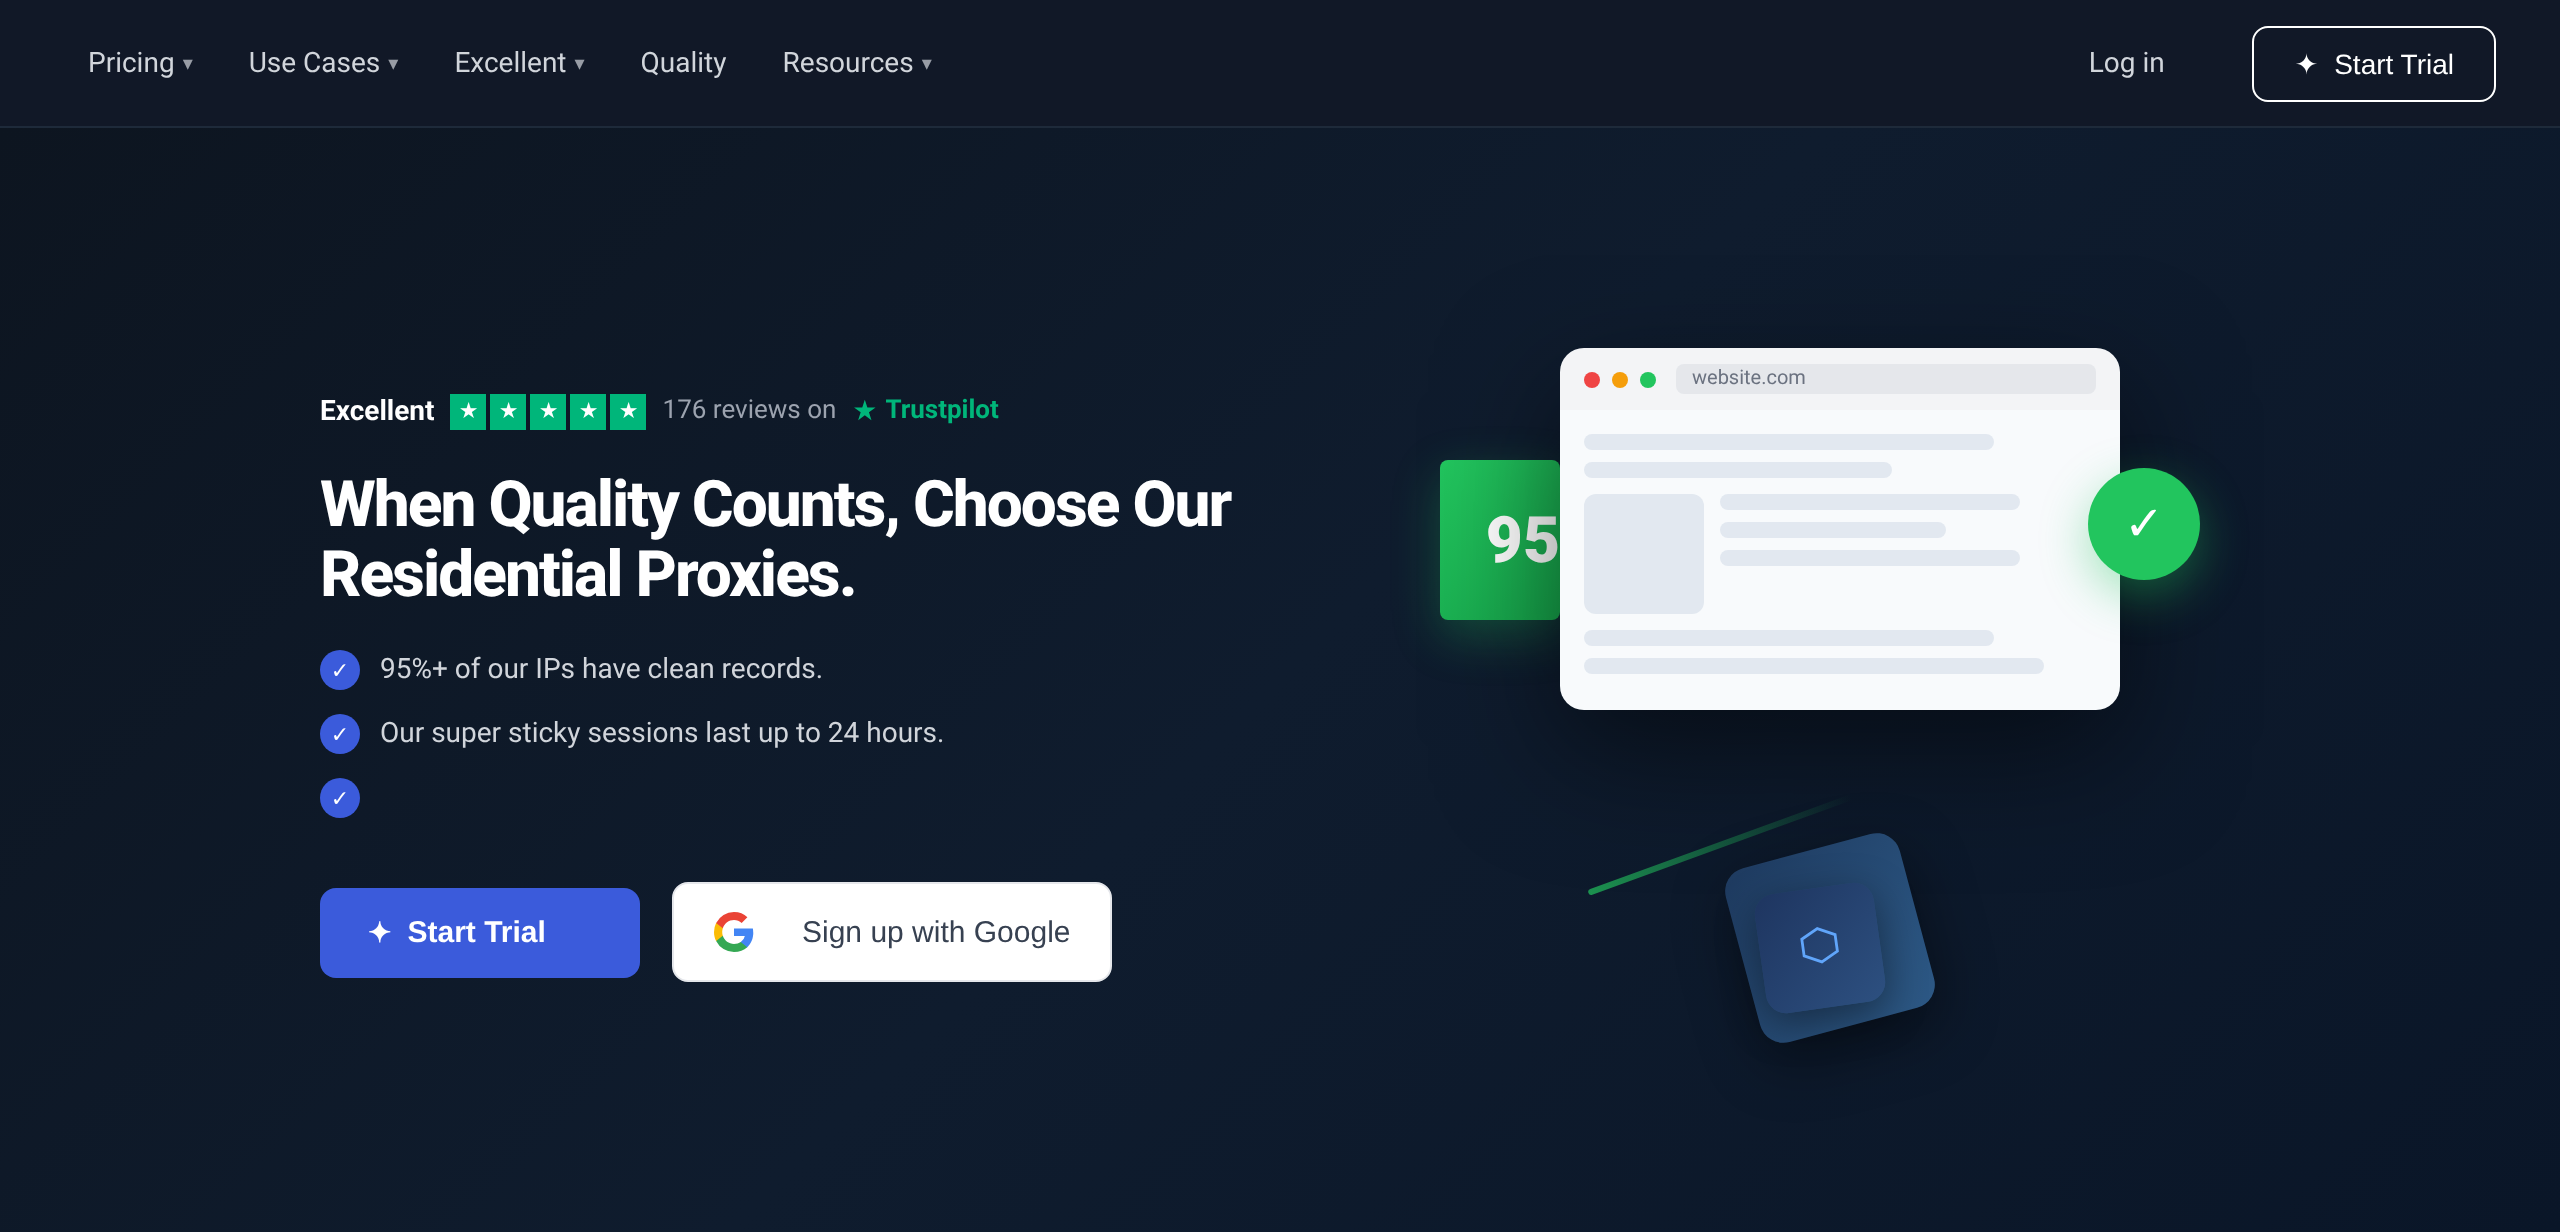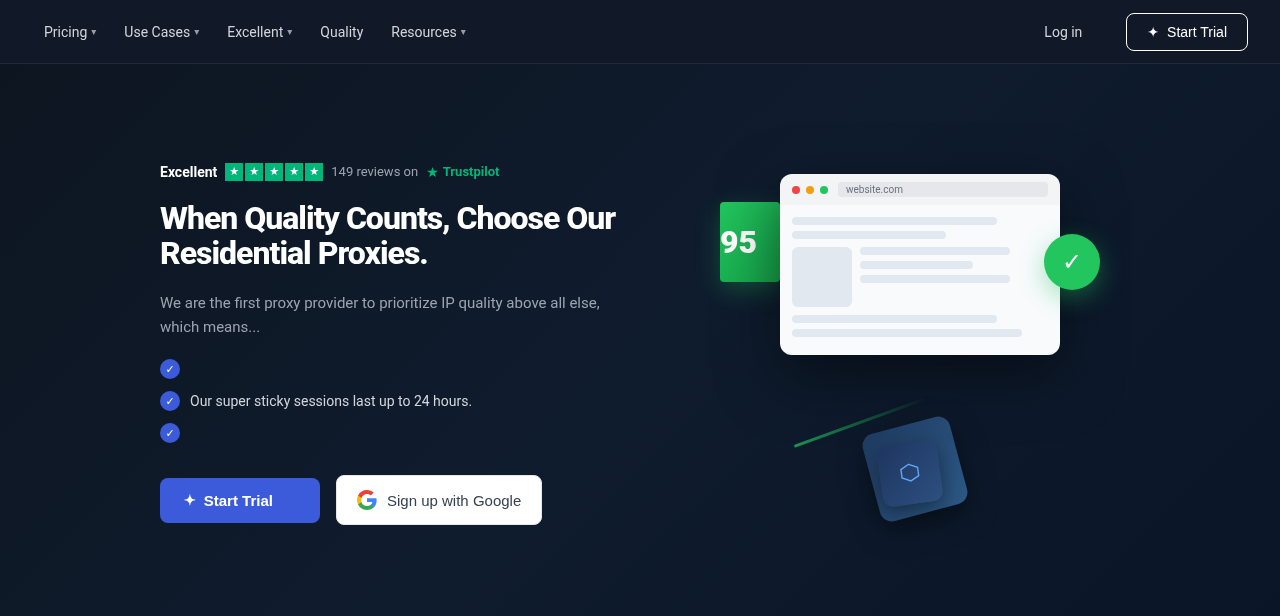--- a/index.html
+++ b/index.html
@@ -196,21 +196,21 @@
       border-radius: 8px;
       font-size: 15px;
       font-weight: 600;
       cursor: pointer;
       border: none;
       min-width: 160px;
     }
     .btn-google {
       display: flex;
       align-items: center;
-      gap: 10px;
+      gap: 24px;
       background-color: #ffffff;
       color: #374151;
       padding: 14px 20px;
       border-radius: 8px;
       font-size: 15px;
       font-weight: 500;
       cursor: pointer;
       border: 1px solid #e5e7eb;
       min-width: 190px;
     }
@@ -298,30 +298,30 @@
       color: white;
       right: 20px;
       top: 80px;
       box-shadow: 0 8px 24px rgba(34, 197, 94, 0.4);
     }
 
     
     .score-badge {
       position: absolute;
       right: 340px;
-      top: 48px;
+      top: 76px;
       background: linear-gradient(135deg, #22c55e, #16a34a);
       color: white;
       font-size: 32px;
       font-weight: 900;
       width: 60px;
       height: 80px;
       display: flex;
       align-items: center;
-      justify-content: flex-start;
+      justify-content: flex-end;
       border-radius: 4px;
       box-shadow: 0 8px 24px rgba(34, 197, 94, 0.3);
     }
 
     
     .cube-container {
       position: absolute;
       bottom: 20px;
       right: 160px;
     }
@@ -406,34 +406,34 @@
 
     <div class="trustpilot-row">
       <span class="trustpilot-excellent">Excellent</span>
       <div class="stars">
         <div class="star">★</div>
         <div class="star">★</div>
         <div class="star">★</div>
         <div class="star">★</div>
         <div class="star">★</div>
       </div>
-      <span class="trustpilot-reviews">149 reviews on</span>
+      <span class="trustpilot-reviews">176 reviews on</span>
       <div class="trustpilot-logo">
         <span style="color:#00b67a; font-size:14px;">★</span>
         <span class="trustpilot-tp">Trustpilot</span>
       </div>
     </div>
 
     <h1>When Quality Counts, Choose Our Residential Proxies.</h1>
 
-    <p class="hero-description">We are the first proxy provider to prioritize IP quality above all else, which means...</p>
 
     <ul class="feature-list">
       <li class="feature-item">
         <div class="check-icon">✓</div>
+        <span>95%+ of our IPs have clean records.</span>
       </li>
       <li class="feature-item">
         <div class="check-icon">✓</div>
         <span>Our super sticky sessions last up to 24 hours.</span>
       </li>
       <li class="feature-item">
         <div class="check-icon">✓</div>
       </li>
     </ul>
 

